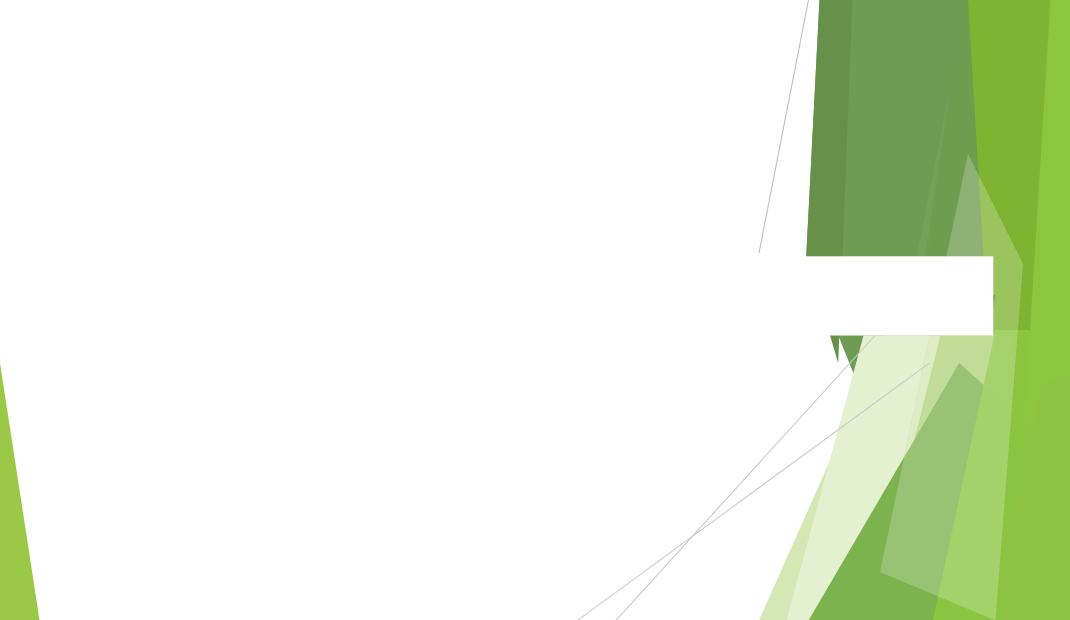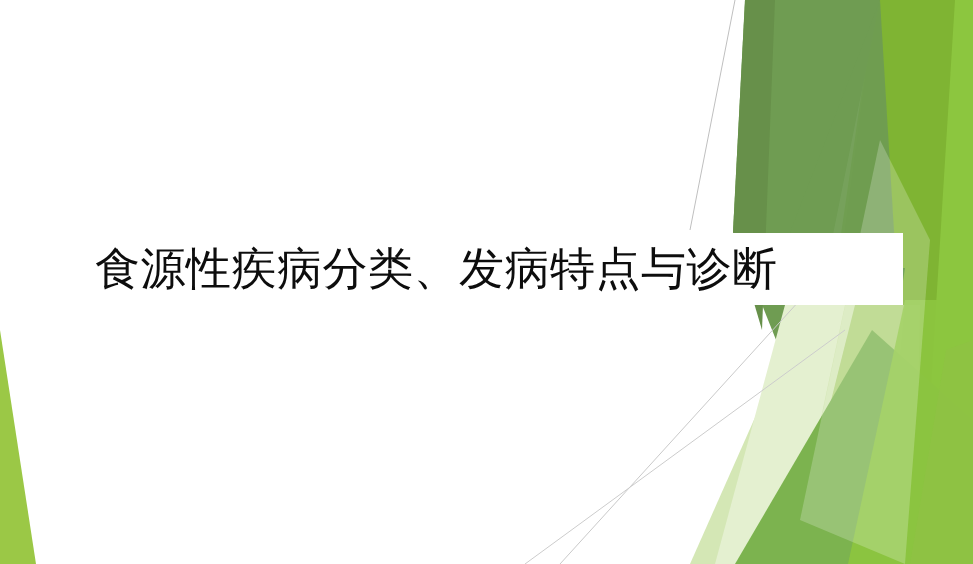--- a/index.html
+++ b/index.html
@@ -84,15 +84,14 @@
     <polygon points="0,330 0,564 36,564" fill="#9bc846"></polygon>
 
     <line x1="735" y1="0" x2="690" y2="230" stroke="#bfbfbf" stroke-width="1"></line>
     <line x1="800" y1="300" x2="560" y2="564" stroke="#c9c9c9" stroke-width="1"></line>
     <line x1="845" y1="330" x2="525" y2="564" stroke="#cccccc" stroke-width="1"></line>
 
   </svg>
 
   <div id="title-plate"></div>
 
-  <div id="slide-title">食源性疾病分类、发病特点与诊断</div>
 
 </div>
 
 </body></html>

